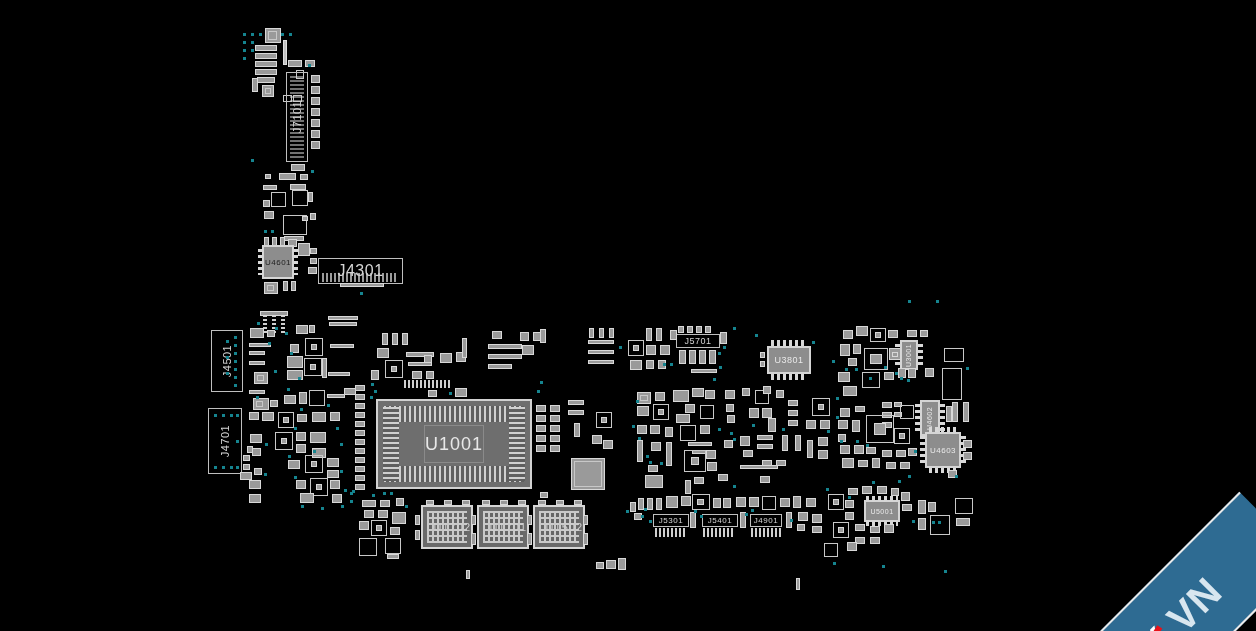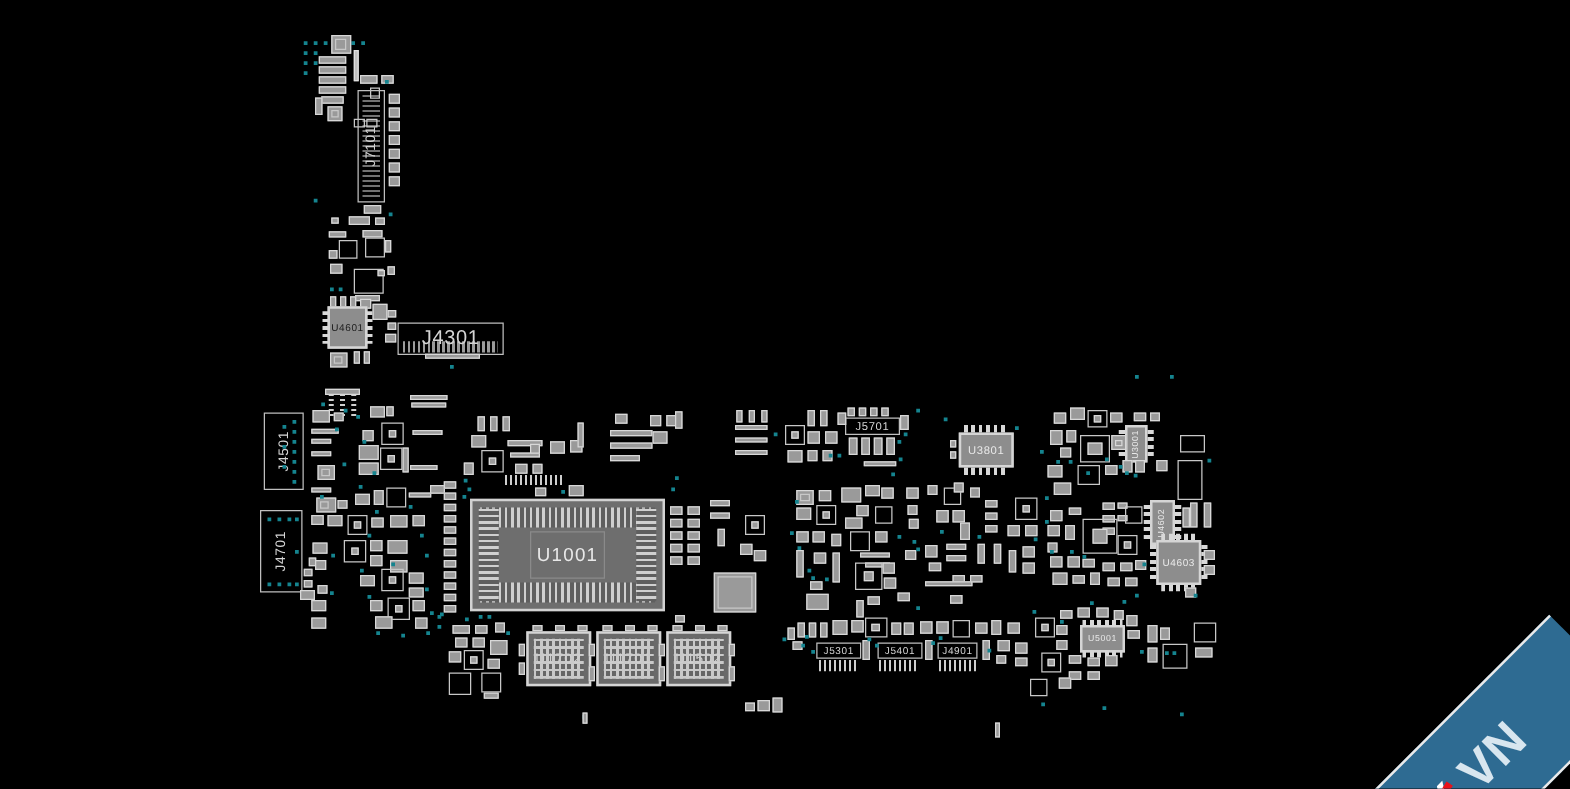--- a/index.html
+++ b/index.html
@@ -21,34 +21,34 @@
        color:#cfcfcf;display:flex;align-items:center;justify-content:center;
        letter-spacing:.5px;white-space:nowrap;}
   .box .lbl{color:#d5d5d5;}
 
   .vert .lbl{transform:rotate(-90deg);}
 
   
   .bga{position:absolute;box-sizing:border-box;border:2px solid #d2d2d2;background:#6e6e6e;}
   .bga .core{position:absolute;inset:24px 46px;background:#6e6e6e;border:1px solid #8a8a8a;
              display:flex;align-items:center;justify-content:center;}
-  .bga .core span{font-size:15px;color:#e8e8e8;letter-spacing:1px;}
+  .bga .core span{font-size:18px;color:#e8e8e8;letter-spacing:1px;}
   .ballrow{position:absolute;background:
       repeating-linear-gradient(90deg,#cfcfcf 0 2px,#5f5f5f 2px 5px);}
   .ballcol{position:absolute;background:
       repeating-linear-gradient(180deg,#cfcfcf 0 2px,#5f5f5f 2px 5px);}
 
   
   .dram{position:absolute;box-sizing:border-box;border:2px solid #d5d5d5;background:#6a6a6a;}
   .dram .grid{position:absolute;inset:4px;background:
       repeating-linear-gradient(90deg,#c9c9c9 0 2px,#666 2px 5px),
       repeating-linear-gradient(180deg,#c9c9c9 0 2px,#666 2px 6px);
       background-blend-mode:lighten;}
   .dram .dl{position:absolute;left:0;right:0;top:50%;transform:translateY(-50%);
-            text-align:center;font-size:11px;color:#cfcfcf;letter-spacing:1px;}
+            text-align:right;font-size:11px;color:#cfcfcf;letter-spacing:1px;}
 
   
   .qfp{position:absolute;box-sizing:border-box;border:2px solid #d5d5d5;background:#8d8d8d;
        display:flex;align-items:center;justify-content:center;}
   .qfp span{font-size:8px;color:#1d1d1d;letter-spacing:.5px;}
   .qfp.lighttext span{color:#e9e9e9;}
   .legs{position:absolute;background:repeating-linear-gradient(90deg,#d8d8d8 0 3px,transparent 3px 6px);}
   .legsv{position:absolute;background:repeating-linear-gradient(180deg,#d8d8d8 0 3px,transparent 3px 6px);}
 
   

